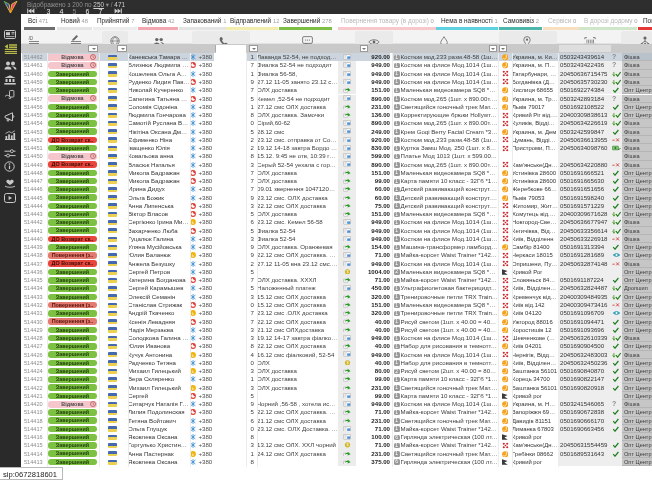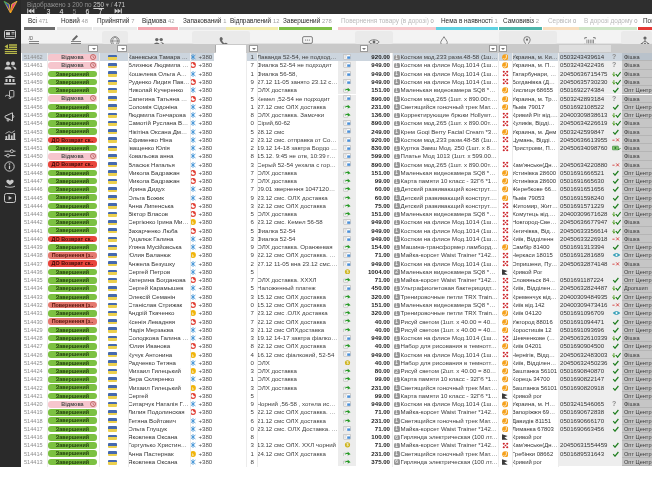--- a/index.html
+++ b/index.html
@@ -2125,12 +2125,15 @@
           <linearGradient id="lgC" x1="0" y1="0" x2="1" y2="0.8">
             <stop offset="0" stop-color="#43a047"></stop>
             <stop offset="0.5" stop-color="#fdd835"></stop>
             <stop offset="1" stop-color="#fb8c00"></stop>
           </linearGradient>
         </defs>
         <path d="M2 1.2L8.5 13 7.2 4.2z" fill="url(#lgA)"></path>
         <path d="M15 1.2L8.5 13l1.3-8.8z" fill="url(#lgB)"></path>
         <path d="M2 1.2l5.2 3L8.5 13zM15 1.2l-5.2 3L8.5 13z" fill="none" stroke="url(#lgC)" stroke-width="0.8"></path>
       </svg></div>
+  <div id="botbar">
+      <div id="sip">sip:0672818601</div>
+    </div>
 </div>
 </body></html>

